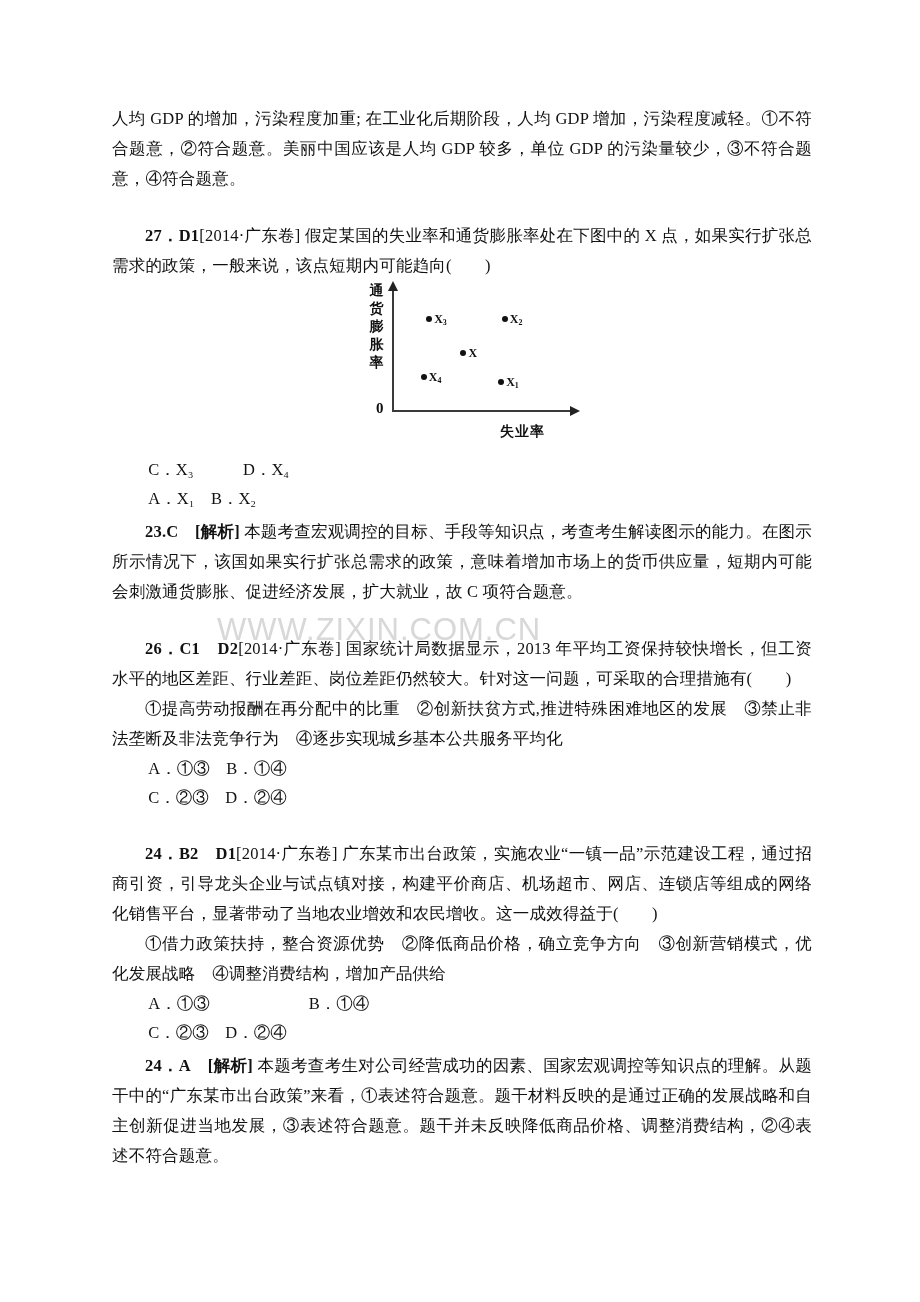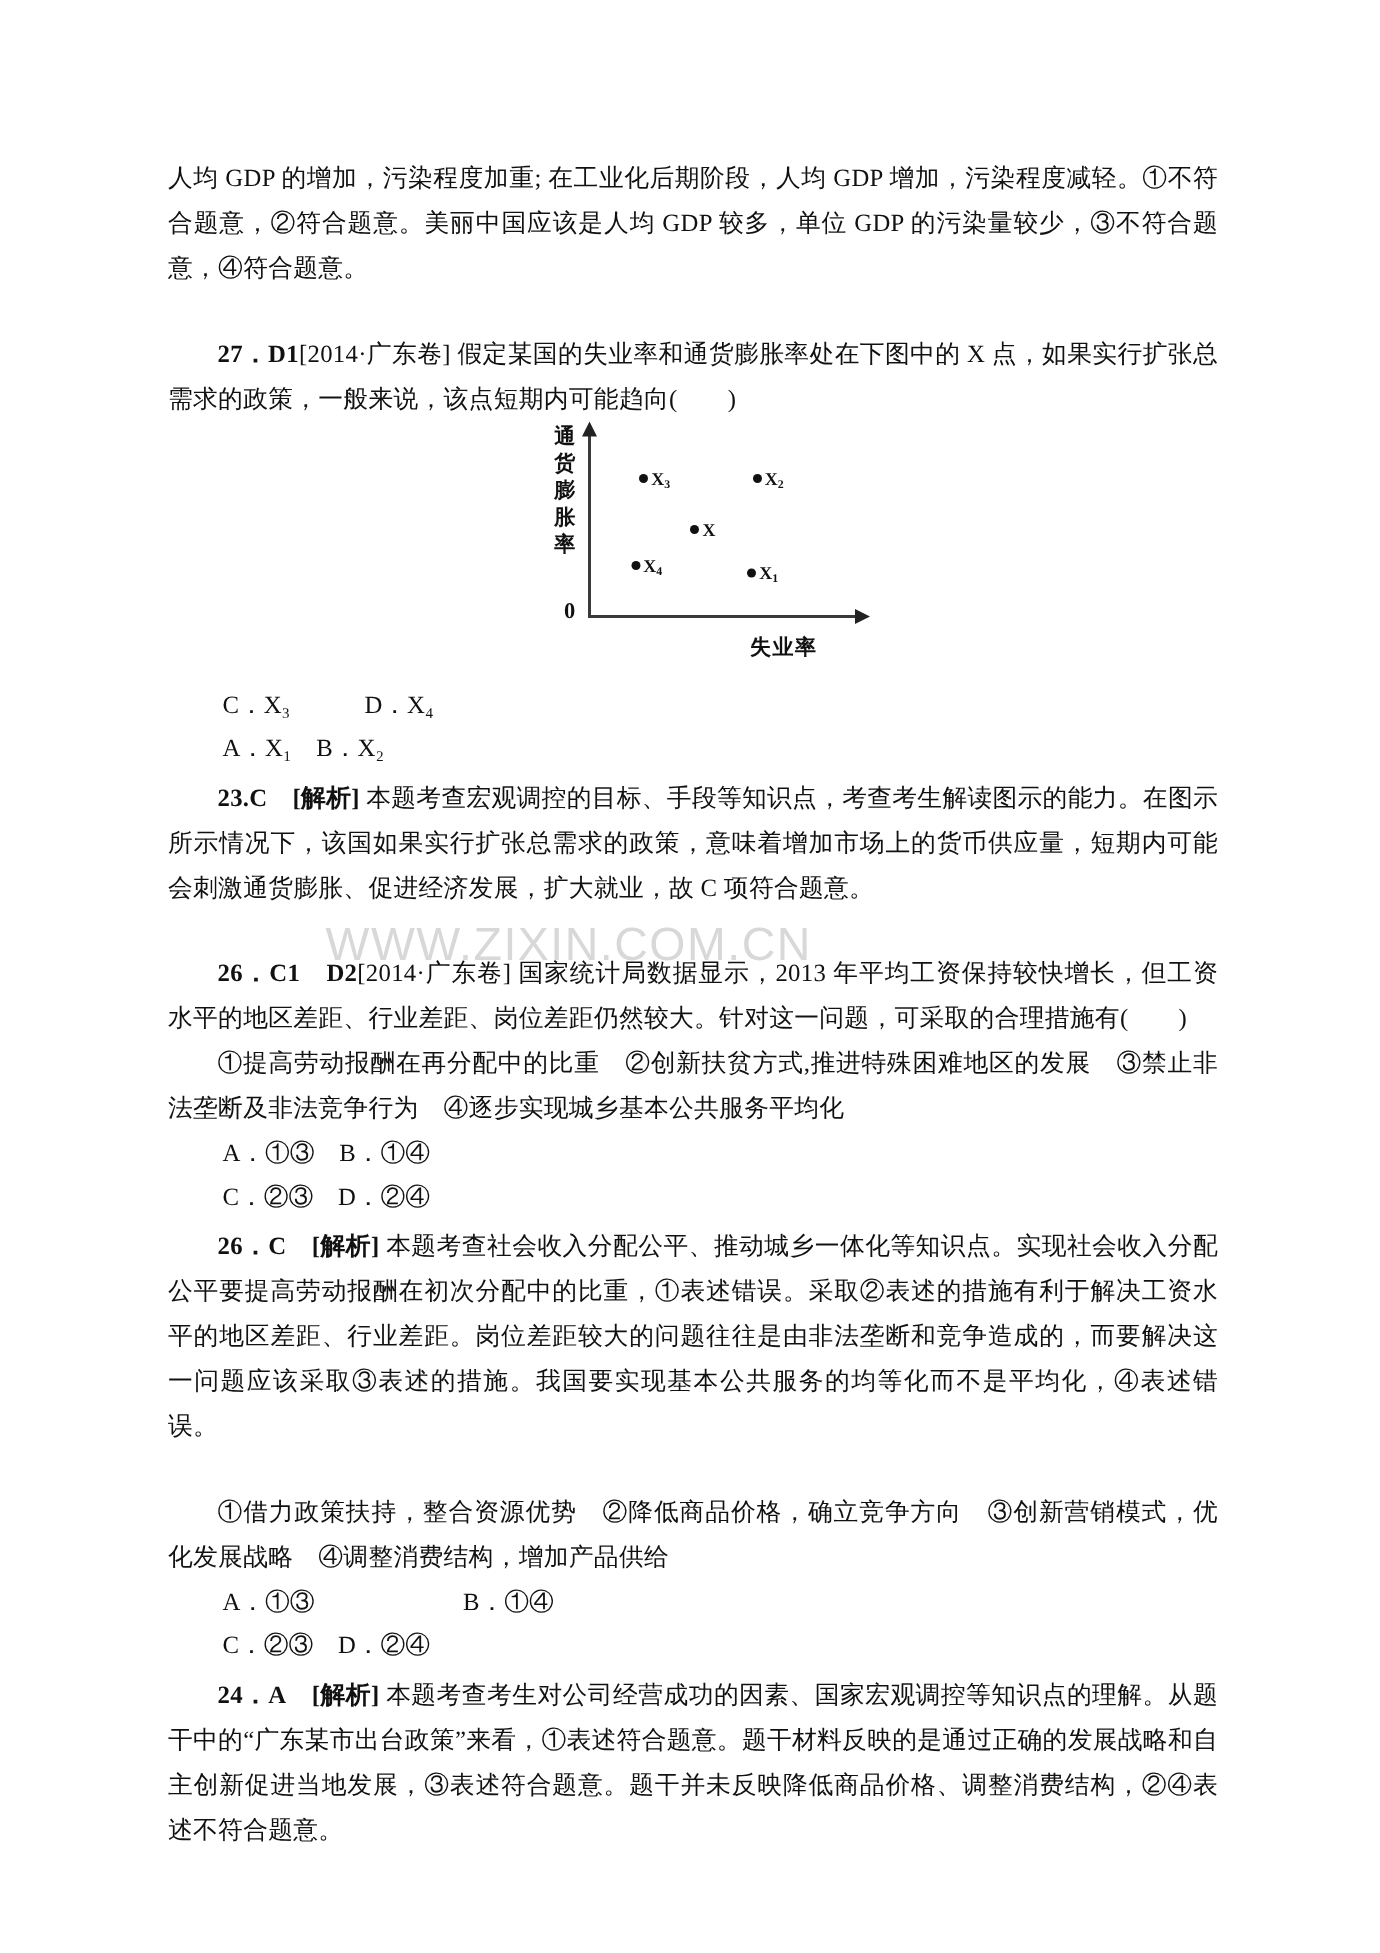--- a/index.html
+++ b/index.html
@@ -206,24 +206,24 @@
       <p class="opts"><span>A．X₁　B．X₂</span></p>
 
       <p class="para indent gap-sm"><span class="bold">23.C</span>　<span class="bold">[解析]</span> <span>本题考查宏观调控的目标、手段等知识点，考查考生解读图示的能力。在图示所示情况下，该国如果实行扩张总需求的政策，意味着增加市场上的货币供应量，短期内可能会刺激通货膨胀、促进经济发展，扩大就业，故 C 项符合题意。</span></p>
     </div>
 
     <div class="gap-lg">
       <p class="para indent"><span class="qnum">26．</span><span class="codetag">C1</span>　<span class="codetag">D2</span><span>[2014·广东卷]</span> <span>国家统计局数据显示，2013 年平均工资保持较快增长，但工资水平的地区差距、行业差距、岗位差距仍然较大。针对这一问题，可采取的合理措施有(　　)</span></p>
       <p class="para indent">①提高劳动报酬在再分配中的比重　②创新扶贫方式,推进特殊困难地区的发展　③禁止非法垄断及非法竞争行为　④逐步实现城乡基本公共服务平均化</p>
       <p class="opts"><span>A．①③　B．①④</span></p>
       <p class="opts"><span>C．②③　D．②④</span></p>
-      <p class="para indent gap-sm"><span class="bold">26．C</span>　<span class="bold">[解析]</span> <span>本题考查社会收入分配公平、推动城乡一体化等知识点。实现社会收入分配公平要提高劳动报酬在初次分配中的比重，①表述错误。采取②表述的措施有利于解决工资水平的地区差距、行业差距。岗位差距较大的问题往往是由非法垄断和竞争造成的，而要解决这一问题应该采取③表述的措施。我国要实现基本公共服务的均等化而不是平均化，④表述错误。</span></p>
     </div>
 
     <div class="gap-lg">
+      <p class="para indent"><span class="qnum">24．</span><span class="codetag">B2</span>　<span class="codetag">D1</span><span>[2014·广东卷]</span> <span>广东某市出台政策，实施农业“一镇一品”示范建设工程，通过招商引资，引导龙头企业与试点镇对接，构建平价商店、机场超市、网店、连锁店等组成的网络化销售平台，显著带动了当地农业增效和农民增收。这一成效得益于(　　)</span></p>
       <p class="para indent">①借力政策扶持，整合资源优势　②降低商品价格，确立竞争方向　③创新营销模式，优化发展战略　④调整消费结构，增加产品供给</p>
       <p class="opts"><span>A．①③　　　　　　B．①④</span></p>
       <p class="opts"><span>C．②③　D．②④</span></p>
       <p class="para indent gap-sm"><span class="bold">24．A</span>　<span class="bold">[解析]</span> <span>本题考查考生对公司经营成功的因素、国家宏观调控等知识点的理解。从题干中的“广东某市出台政策”来看，①表述符合题意。题干材料反映的是通过正确的发展战略和自主创新促进当地发展，③表述符合题意。题干并未反映降低商品价格、调整消费结构，②④表述不符合题意。</span></p>
     </div>
 
   </div>
 </div>
 
 </body></html>

